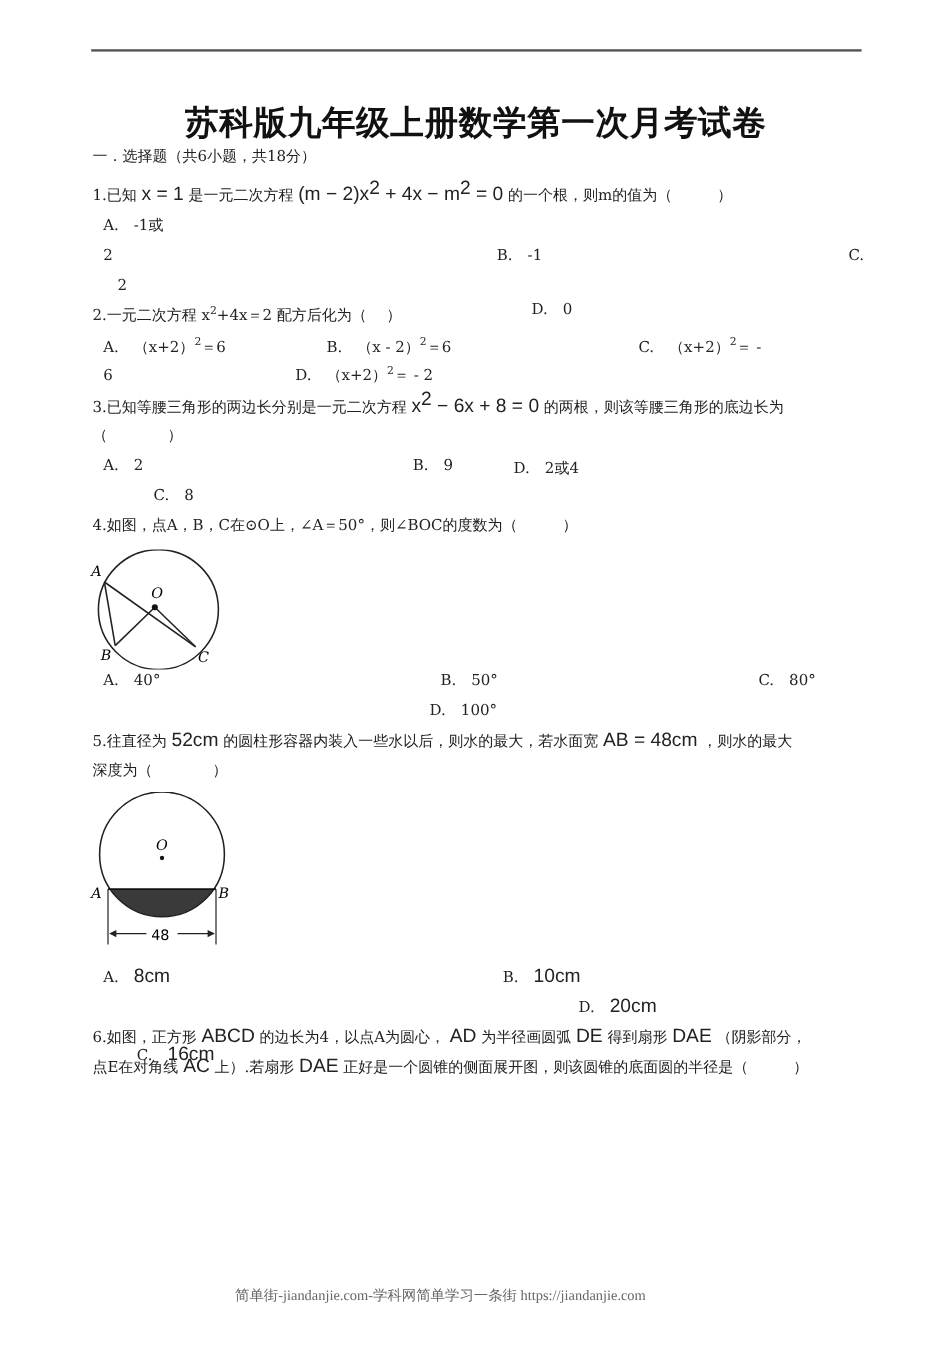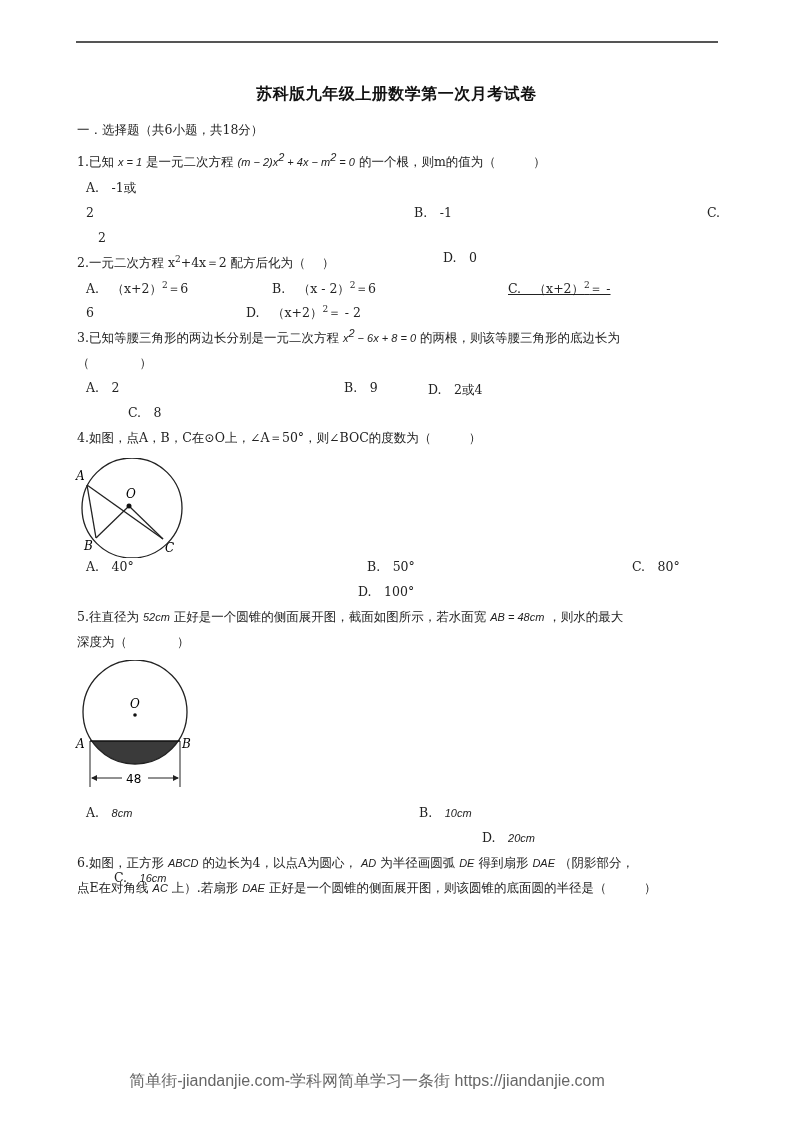--- a/index.html
+++ b/index.html
@@ -2,24 +2,24 @@
 <html><head>
 <meta charset="utf-8">
 <style>
   html, body { margin: 0; padding: 0; background: #ffffff; }
   body {
     width: 793px; height: 1122px; position: relative; overflow: hidden;
     font-family: "DejaVu Serif", serif; color: #222222; font-size: 12.5px;
   }
   .abs { position: absolute; white-space: nowrap; }
   .rule { position: absolute; left: 76px; top: 41px; width: 642px; height: 2px; background: #555555; }
-  .title { left: 0; width: 793px; top: 84px; text-align: center; font-family: "DejaVu Sans", sans-serif; font-weight: bold; font-size: 16px; color: #111; letter-spacing: 0.5px; }
-  .sans { font-family: "Liberation Sans", sans-serif; font-size: 11px; font-style: italic; }
+  .title { left: 0; width: 793px; top: 84px; text-align: center; font-family: "DejaVu Sans", sans-serif; font-weight: bold; font-size: 28px; color: #111; letter-spacing: 0.5px; }
+  .sans { font-family: "Liberation Sans", sans-serif; font-size: 16px; }
   sup { font-size: 9px; line-height: 0; }
-  .footer { left: 0; width: 734px; top: 1071px; text-align: center; font-family: Liberation Sans, sans-serif; font-size: 16px; color: #666666; }
+  .footer { left: 0; width: 734px; top: 1071px; text-align: center; font-family: Liberation Serif, serif; font-size: 12px; color: #666666; }
   svg { position: absolute; }
 </style>
 </head>
 <body>
 
 <div class="rule"></div>
 <div class="abs title">苏科版九年级上册数学第一次月考试卷</div>
 <div class="abs" style="left:77px;top:122px;">一．选择题（共6小题，共18分）</div>
 
 <div class="abs" style="left:77px;top:154px;">
@@ -30,21 +30,21 @@
 <div class="abs" style="left:414px;top:205px;">B.　-1</div>
 <div class="abs" style="left:707px;top:205px;">C.</div>
 <div class="abs" style="left:98px;top:230px;">2</div>
 <div class="abs" style="left:443px;top:230px;margin-top:20px;">D.　0</div>
 
 <div class="abs" style="left:77px;top:255px;">
   <span>2.一元二次方程 x</span><sup>2</sup><span>+4x＝2 配方后化为（　 ）</span>
 </div>
 <div class="abs" style="left:86px;top:281px;"><span>A.　（x+2）</span><sup>2</sup><span>＝6</span></div>
 <div class="abs" style="left:272px;top:281px;"><span>B.　（x - 2）</span><sup>2</sup><span>＝6</span></div>
-<div class="abs" style="left:508px;top:281px;text-decoration:underline;"><span>C.　（x+2）</span><sup>2</sup><span>＝ -</span></div>
+<div class="abs" style="left:532px;top:281px;"><span>C.　（x+2）</span><sup>2</sup><span>＝ -</span></div>
 <div class="abs" style="left:86px;top:305px;">6</div>
 <div class="abs" style="left:246px;top:305px;"><span>D.　（x+2）</span><sup>2</sup><span>＝ - 2</span></div>
 
 <div class="abs" style="left:77px;top:330px;">
   <span>3.已知等腰三角形的两边长分别是一元二次方程 </span><span class="sans">x</span><sup class="sans">2</sup><span class="sans"> − 6x + 8 = 0</span><span> 的两根，则该等腰三角形的底边长为</span>
 </div>
 <div class="abs" style="left:77px;top:355px;">（　　　　）</div>
 <div class="abs" style="left:86px;top:380px;">A.　2</div>
 <div class="abs" style="left:344px;top:380px;">B.　9</div>
 <div class="abs" style="left:128px;top:405px;">C.　8</div>
@@ -62,21 +62,21 @@
   <text x="52" y="40" font-family="DejaVu Serif, serif" font-style="italic" font-size="12">O</text>
   <text x="10" y="92" font-family="DejaVu Serif, serif" font-style="italic" font-size="12">B</text>
   <text x="91" y="94" font-family="DejaVu Serif, serif" font-style="italic" font-size="12">C</text>
 </svg>
 <div class="abs" style="left:86px;top:559px;">A.　40°</div>
 <div class="abs" style="left:367px;top:559px;">B.　50°</div>
 <div class="abs" style="left:632px;top:559px;">C.　80°</div>
 <div class="abs" style="left:339px;top:584px;margin-left:19px;">D.　100°</div>
 
 <div class="abs" style="left:77px;top:609px;">
-  <span>5.往直径为 </span><span class="sans">52cm</span><span> 正好是一个圆锥的侧面展开图，截面如图所示，若水面宽 </span><span class="sans">AB = 48cm</span><span> ，则水的最大</span>
+  <span>5.往直径为 </span><span class="sans">52cm</span><span> 的圆柱形容器内装入一些水以后，则水的最大，若水面宽 </span><span class="sans">AB = 48cm</span><span> ，则水的最大</span>
 </div>
 <div class="abs" style="left:77px;top:634px;">深度为（　　　　）</div>
 <svg style="left:74px;top:660px;" width="130" height="130">
   <defs>
     <clipPath id="circ">
         <circle cx="61" cy="52" r="52"></circle>
       </clipPath>
   </defs>
   <rect x="0" y="81" width="130" height="60" fill="#3a3a3a" clip-path="url(#circ)"></rect>
   <circle cx="61" cy="52" r="52" fill="none" stroke="#222" stroke-width="1.3"></circle>

